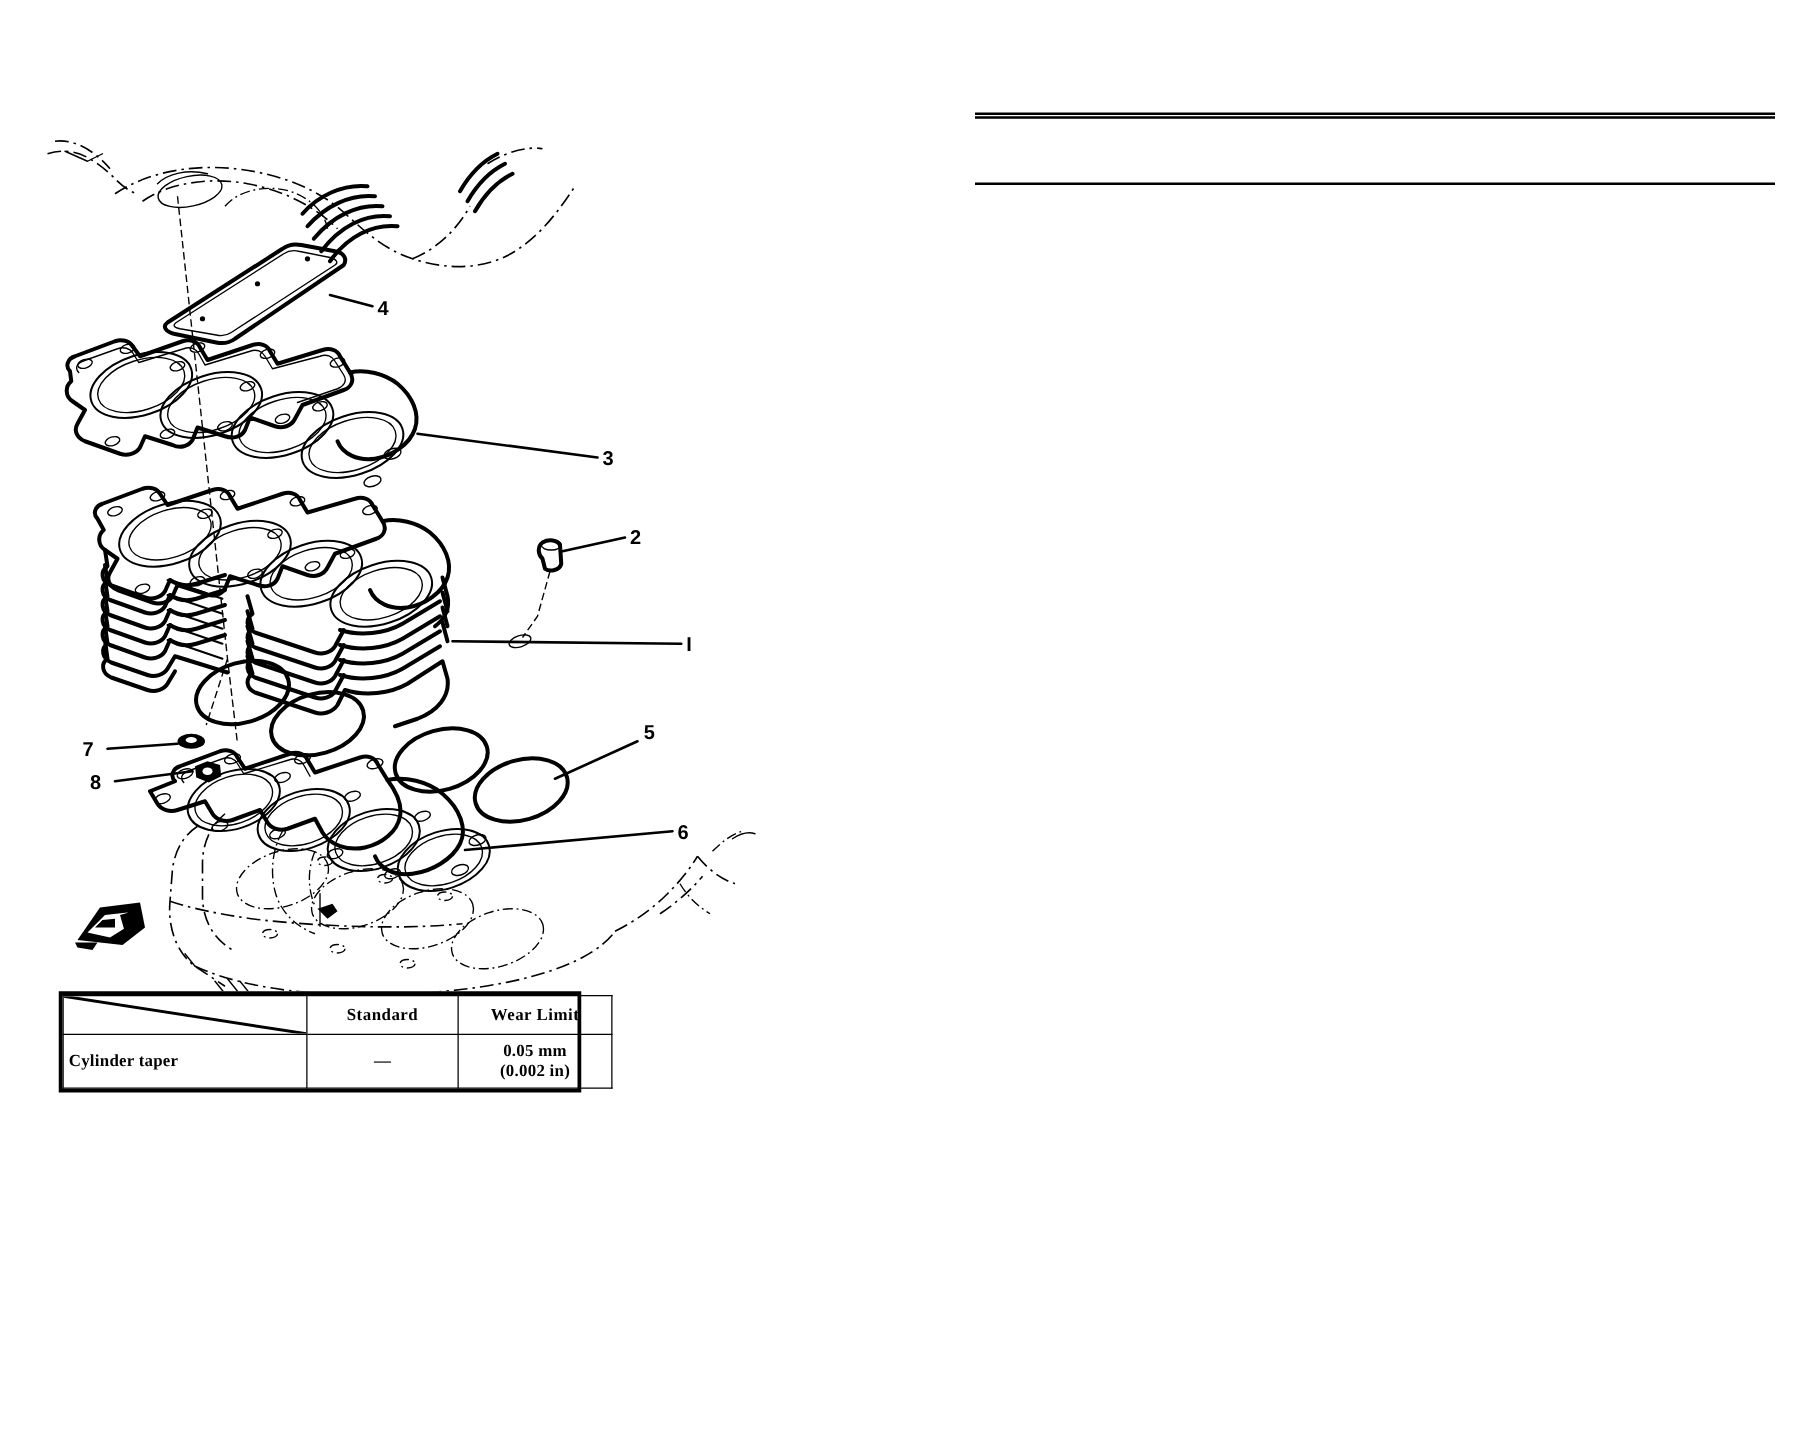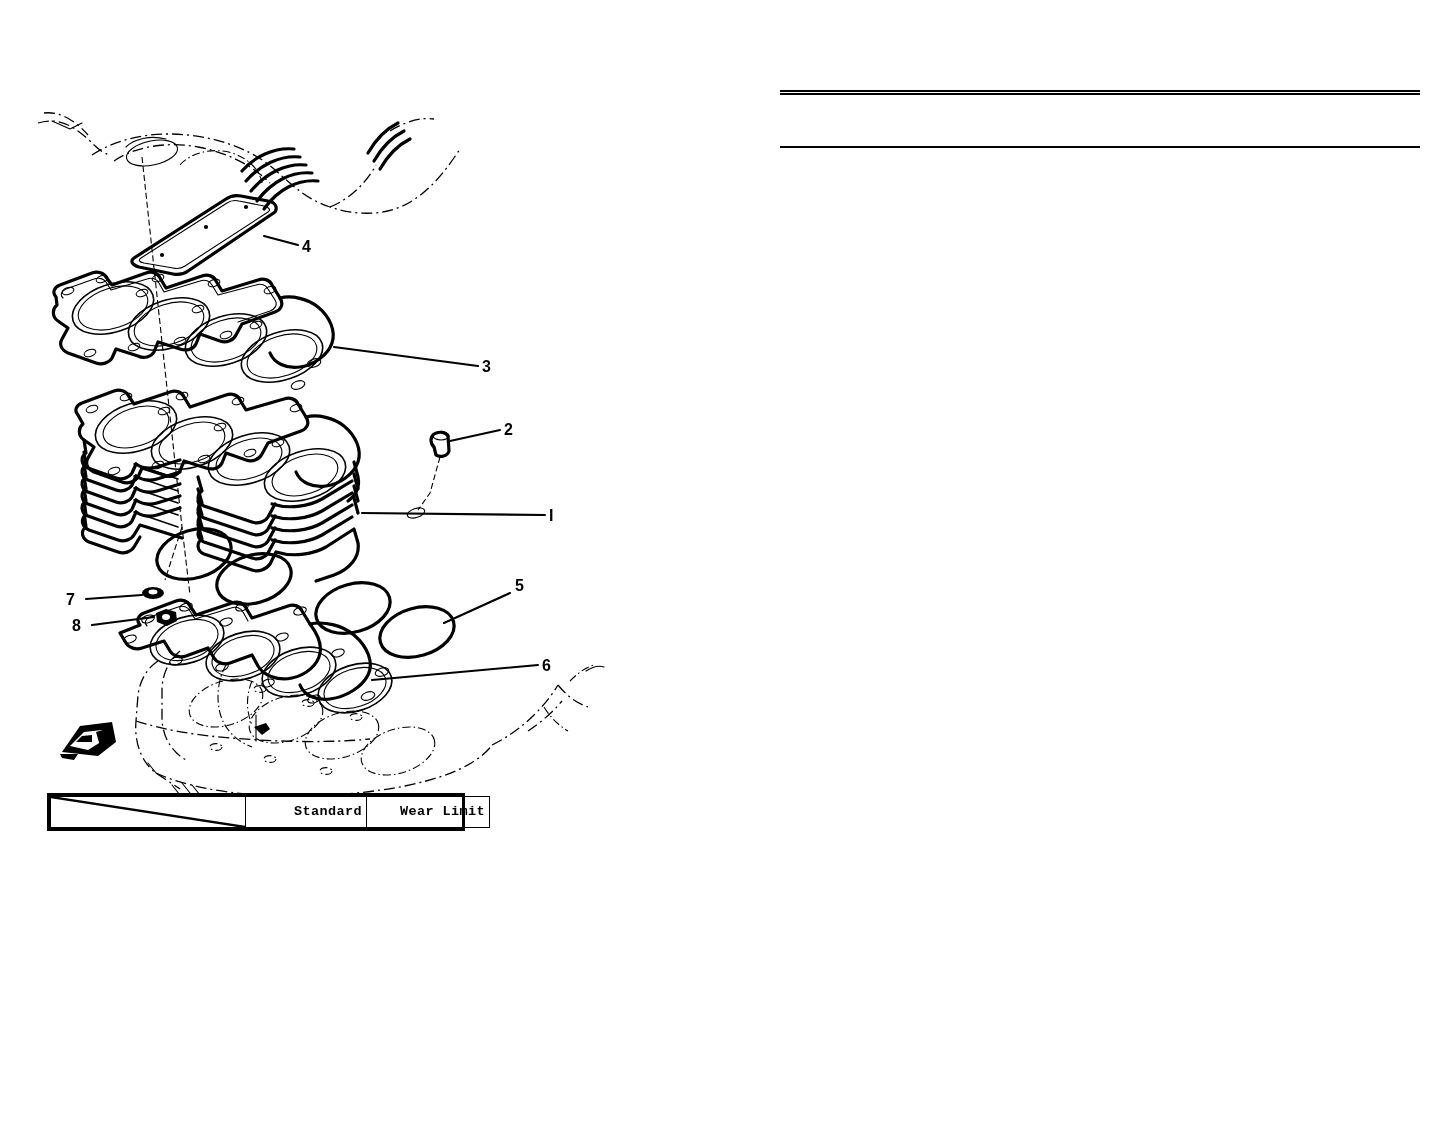--- a/index.html
+++ b/index.html
@@ -73,22 +73,21 @@
     width: 100%;
     table-layout: fixed;
   }
   #spec-table td, #spec-table th {
     border: 1.5px solid #000;
     padding: 2px 4px;
     font-size: 13.5px;
     font-weight: bold;
     line-height: 1.22;
     color: #000;
-    font-family: Liberation Mono, monospace;
-    text-align: right;
+    font-family: Liberation Serif, serif;
   }
   .col-label  { width: 186px; }
   .col-std    { width: 112px; }
   .col-wear   { width: 114px; }
 
   th.hdr {
     text-align: center;
     height: 26px;
     letter-spacing: 0.4px;
   }
@@ -499,17 +498,25 @@
           <td class="corner col-label">
             <svg viewBox="0 0 186 26" preserveAspectRatio="none">
               <line x1="0" y1="0" x2="186" y2="26" stroke="#000" stroke-width="2"></line>
             </svg>
           </td>
           <th class="hdr col-std">Standard</th>
           <th class="hdr col-wear">Wear Limit</th>
         </tr>
       </thead>
       <tbody>
+        <tr>
+          <td class="rowlabel">Cylinder taper</td>
+          <td class="val dash">—</td>
+          <td class="val">
+            <span class="v1">0.05 mm</span>
+            <span class="v2">(0.002 in)</span>
+          </td>
+        </tr>
       </tbody>
     </table>
   </div>
 
 </div>
 
 </body></html>

